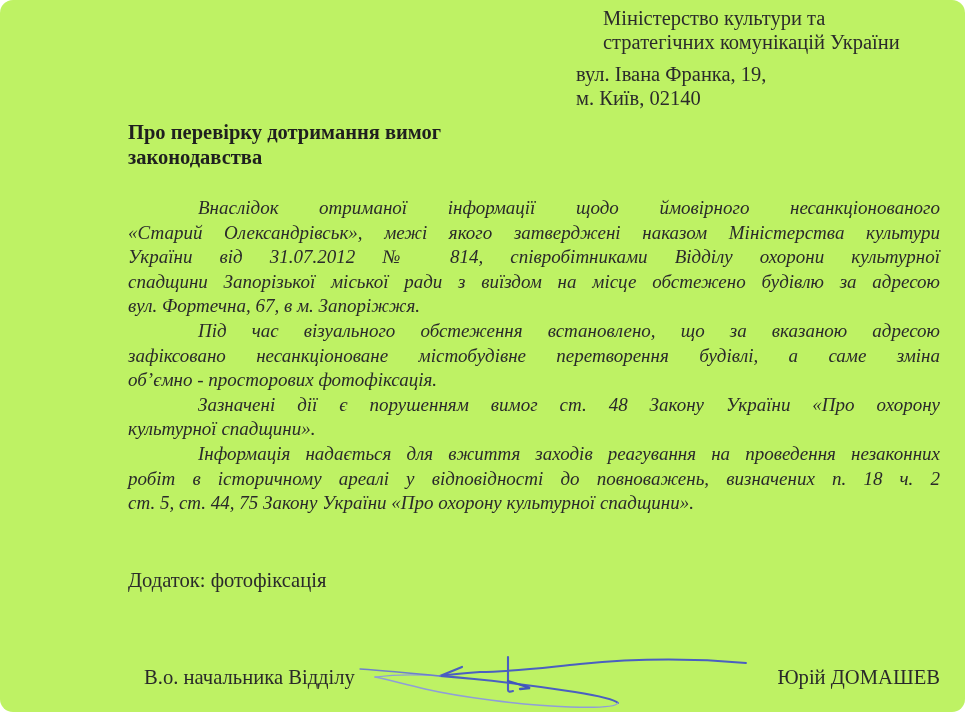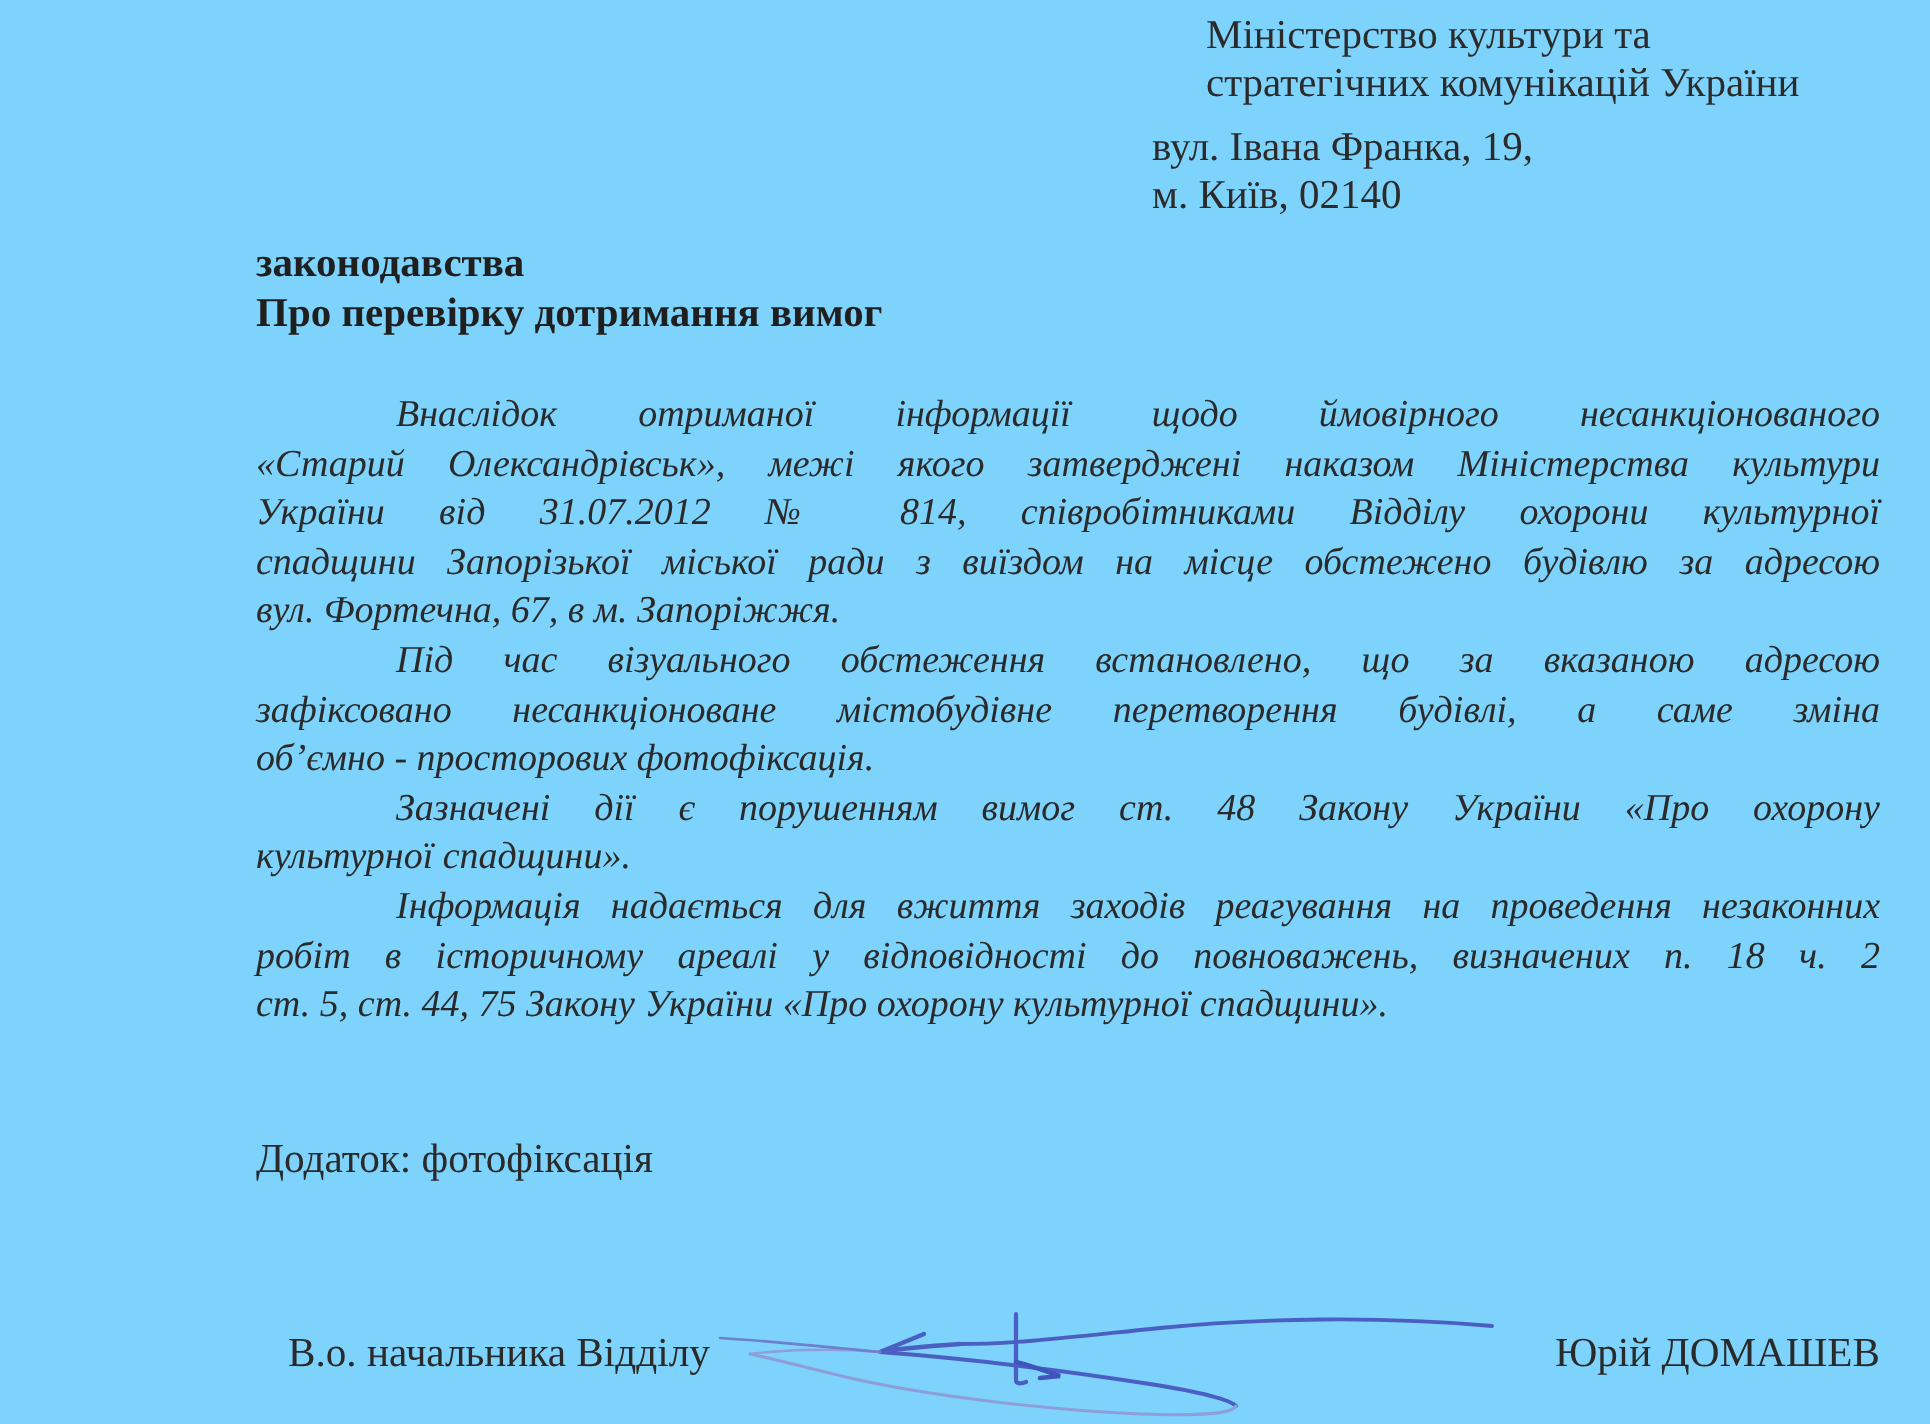--- a/index.html
+++ b/index.html
@@ -15,21 +15,22 @@
     color: #2a2a2a;
     overflow: hidden;
     position: relative;
     -webkit-font-smoothing: antialiased;
   }
 
   .page {
     position: relative;
     width: 965px;
     height: 712px;
-    background: #7dd3fc;
+    background: #bef264;
+    border-radius: 13px;
   }
 
   
   .addressee {
     position: absolute;
     left: 603px;
     top: 6px;
     width: 350px;
     font-size: 20.5px;
     line-height: 24px;
@@ -156,22 +157,22 @@
     <div class="addressee-line">Міністерство культури та</div>
     <div class="addressee-line">стратегічних комунікацій України</div>
   </div>
 
   <div class="addressee-street">
     <div class="addressee-line">вул. Івана Франка, 19,</div>
     <div class="addressee-line">м. Київ, 02140</div>
   </div>
 
   <div class="subject">
+    <div>Про перевірку дотримання вимог</div>
     <div>законодавства</div>
-    <div>Про перевірку дотримання вимог</div>
   </div>
 
   <div class="body-block">
 
     <p class="para">
       <span class="l first just">Внаслідок отриманої інформації щодо ймовірного несанкціонованого</span>
       <span class="l just">«Старий Олександрівськ», межі якого затверджені наказом Міністерства культури</span>
       <span class="l just">України від 31.07.2012 № 814, співробітниками Відділу охорони культурної</span>
       <span class="l just">спадщини Запорізької міської ради з виїздом на місце обстежено будівлю за адресою</span>
       <span class="l endline">вул. Фортечна, 67, в м. Запоріжжя.</span>

